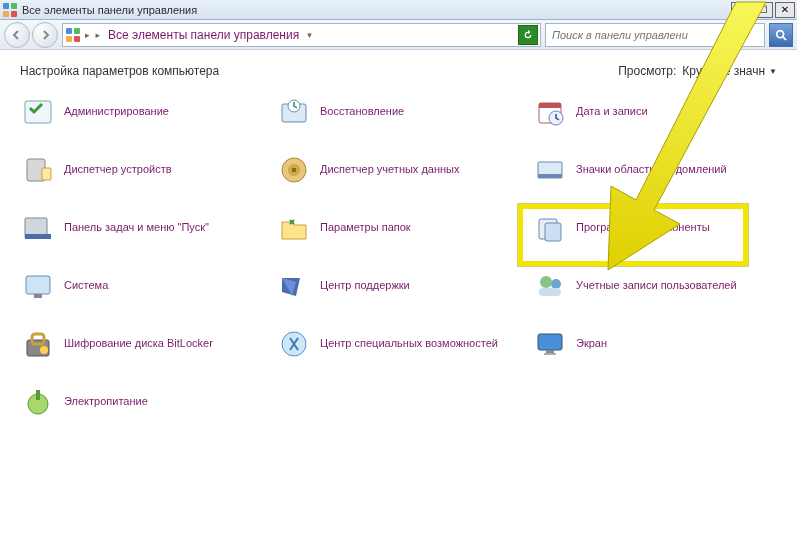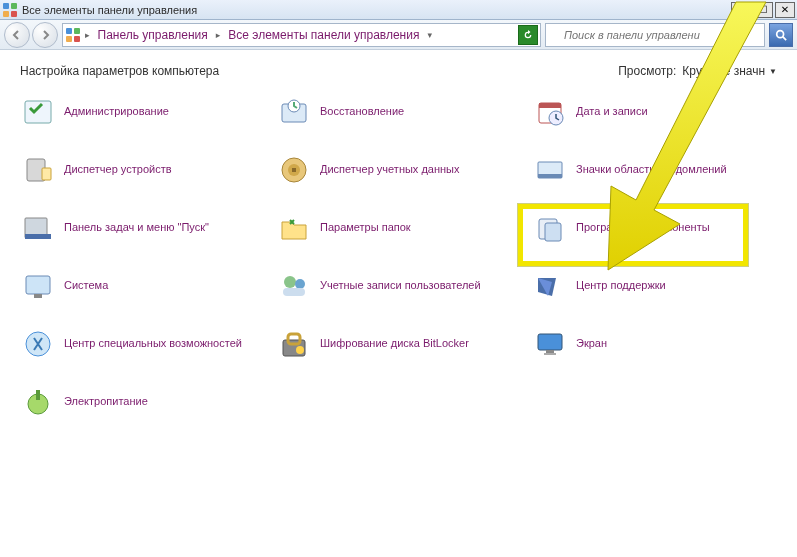--- a/index.html
+++ b/index.html
@@ -116,21 +116,20 @@
     padding: 0 4px;
   }
   .searchbox input {
     flex: 1;
     border: none;
     outline: none;
     font-size: 11px;
     color: #888;
     font-style: italic;
     font-family: inherit;
-    margin-left: 12px;
   }
   .search-btn {
     width: 22px; height: 22px;
     border: 1px solid #4a6ea9;
     background: linear-gradient(#7aa4e0, #3a6ab0);
     display:flex; justify-content:center; align-items:center;
     cursor:pointer;
   }
 
   
@@ -240,21 +239,20 @@
   <div class="breadcrumb">
     <span class="bc-icon">
       <svg viewBox="0 0 16 16">
           <rect x="1" y="1" width="6" height="6" fill="#4a90d9" rx="1"></rect>
           <rect x="9" y="1" width="6" height="6" fill="#5cb85c" rx="1"></rect>
           <rect x="1" y="9" width="6" height="6" fill="#f0ad4e" rx="1"></rect>
           <rect x="9" y="9" width="6" height="6" fill="#d9534f" rx="1"></rect>
         </svg>
     </span>
     <span class="bc-sep">▸</span>
-    <span class="bc-item">Панель управления</span>
     <span class="bc-sep">▸</span>
     <span class="bc-item">Все элементы панели управления</span>
     <span class="bc-sep">▾</span>
     <span class="refresh">
       <svg viewBox="0 0 12 12" width="10" height="10">
           <path d="M6 2a4 4 0 1 0 4 4h-1.5A2.5 2.5 0 1 1 6 3.5V5l3-2.5L6 0v2z" fill="#fff"></path>
         </svg>
     </span>
   </div>
 
@@ -356,51 +354,51 @@
         <span class="label">Программы и компоненты</span>
       </div>
       <div class="item" id="item-system">
         <span class="icon">
           <svg viewBox="0 0 32 32" width="32" height="32">
             <use href="#ic-system"></use>
           </svg>
         </span>
         <span class="label">Система</span>
       </div>
+      <div class="item" id="item-action-center">
+        <span class="icon">
+          <svg viewBox="0 0 32 32" width="32" height="32">
+            <use href="#ic-action"></use>
+          </svg>
+        </span>
+        <span class="label">Центр поддержки</span>
+      </div>
       <div class="item" id="item-users">
         <span class="icon">
           <svg viewBox="0 0 32 32" width="32" height="32">
             <use href="#ic-users"></use>
           </svg>
         </span>
         <span class="label">Учетные записи пользователей</span>
       </div>
-      <div class="item" id="item-action-center">
-        <span class="icon">
-          <svg viewBox="0 0 32 32" width="32" height="32">
-            <use href="#ic-action"></use>
-          </svg>
-        </span>
-        <span class="label">Центр поддержки</span>
+      <div class="item" id="item-bitlocker">
+        <span class="icon">
+          <svg viewBox="0 0 32 32" width="32" height="32">
+            <use href="#ic-bitlocker"></use>
+          </svg>
+        </span>
+        <span class="label">Шифрование диска BitLocker</span>
       </div>
       <div class="item" id="item-ease-of-access">
         <span class="icon">
           <svg viewBox="0 0 32 32" width="32" height="32">
             <use href="#ic-ease"></use>
           </svg>
         </span>
         <span class="label">Центр специальных возможностей</span>
-      </div>
-      <div class="item" id="item-bitlocker">
-        <span class="icon">
-          <svg viewBox="0 0 32 32" width="32" height="32">
-            <use href="#ic-bitlocker"></use>
-          </svg>
-        </span>
-        <span class="label">Шифрование диска BitLocker</span>
       </div>
       <div class="item" id="item-display">
         <span class="icon">
           <svg viewBox="0 0 32 32" width="32" height="32">
             <use href="#ic-display"></use>
           </svg>
         </span>
         <span class="label">Экран</span>
       </div>
       <div class="item" id="item-power">

